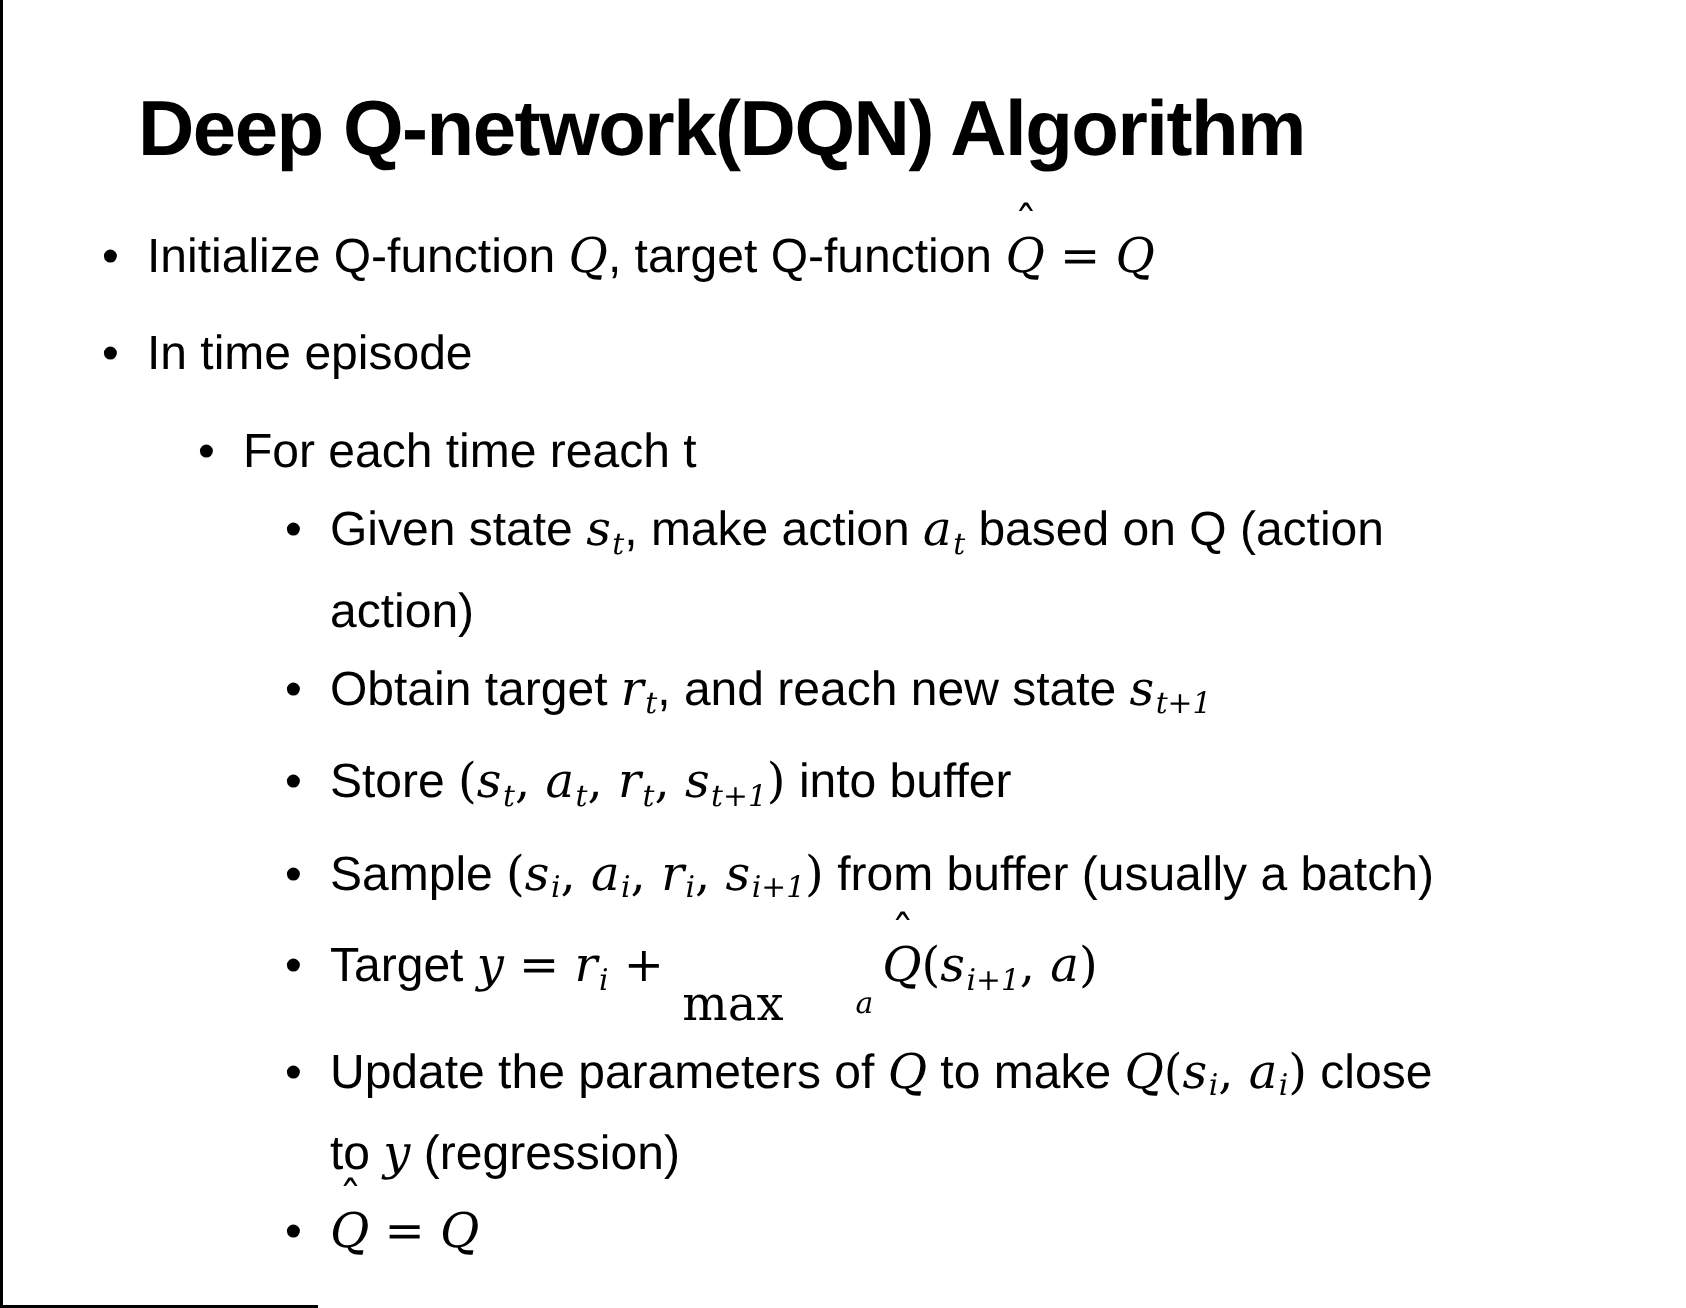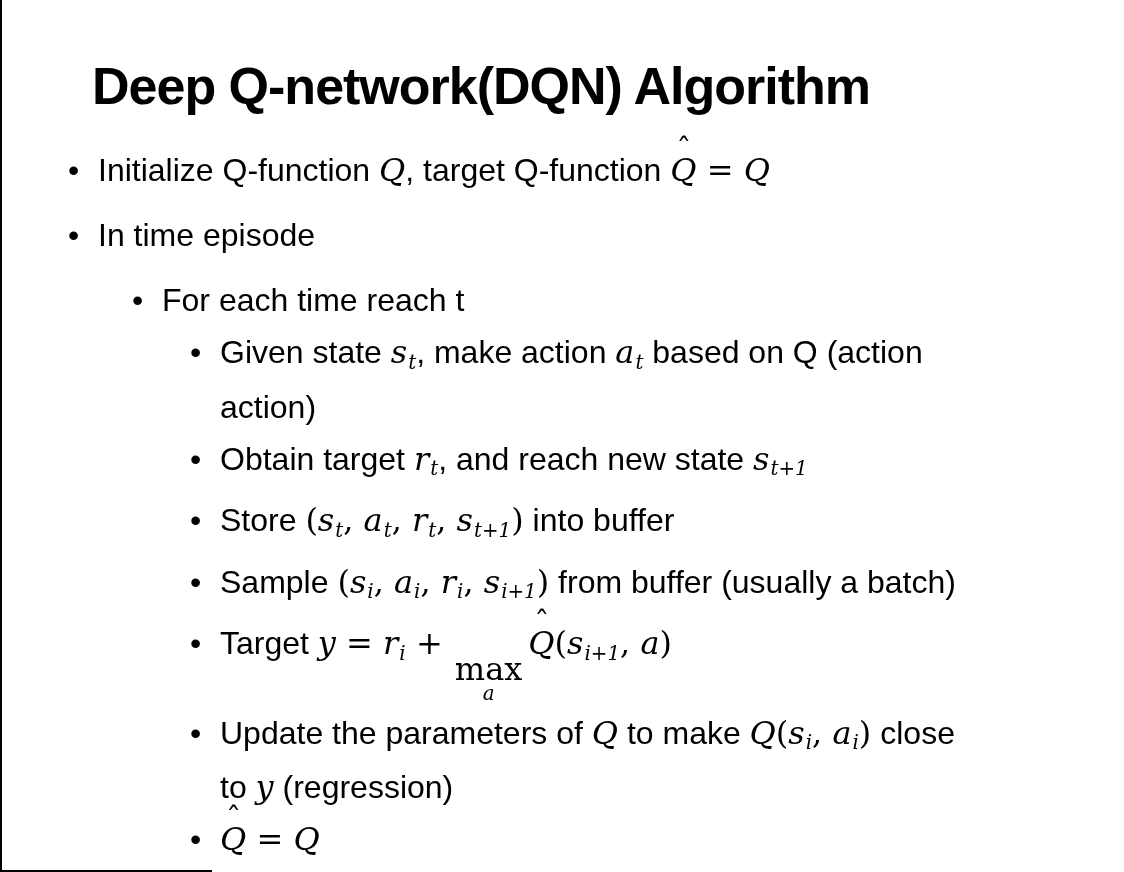--- a/index.html
+++ b/index.html
@@ -86,26 +86,27 @@
     position:absolute;
     top:-0.44em;
     left:52%;
     transform:translateX(-50%);
     font-family:"DejaVu Serif",serif;
     font-size:0.95em;
     line-height:1;
   }
   .stack{
     display:inline-flex;
-    flex-direction:column;
+    flex-direction:row;
     align-items:center;
     vertical-align:-0.82em;
     line-height:0.95;
     margin:0 6px 0 2px;
     text-align:center;
+    gap:48px;
   }
   .stack-top{
     font-family:"DejaVu Serif",serif;
     font-style:normal;
   }
   .stack-bottom{
     font-family:"DejaVu Serif",serif;
     font-style:italic;
     font-size:0.62em;
   }

